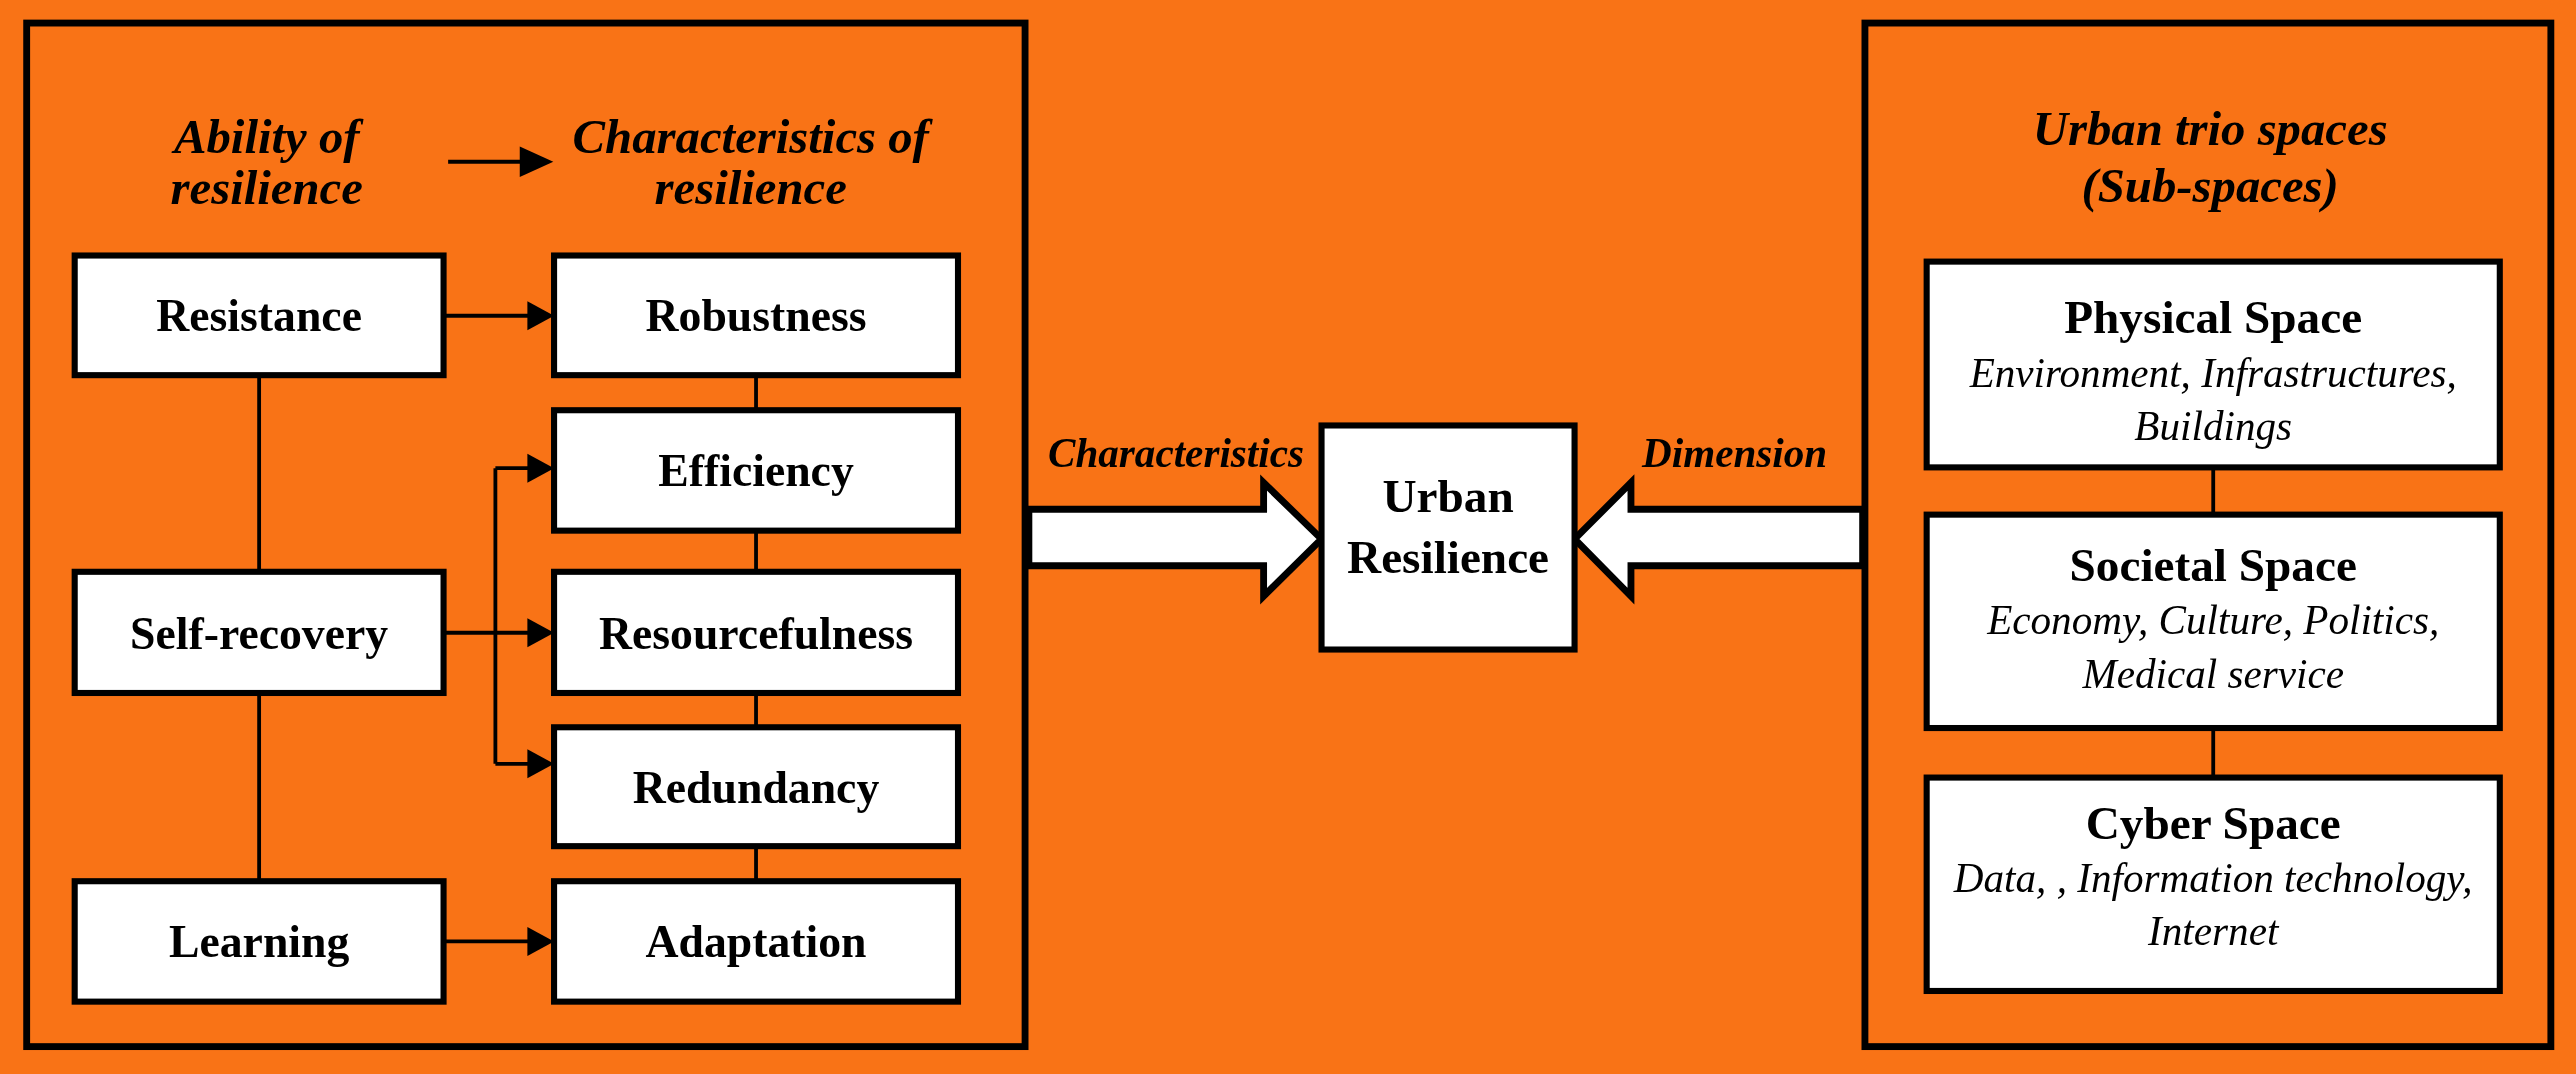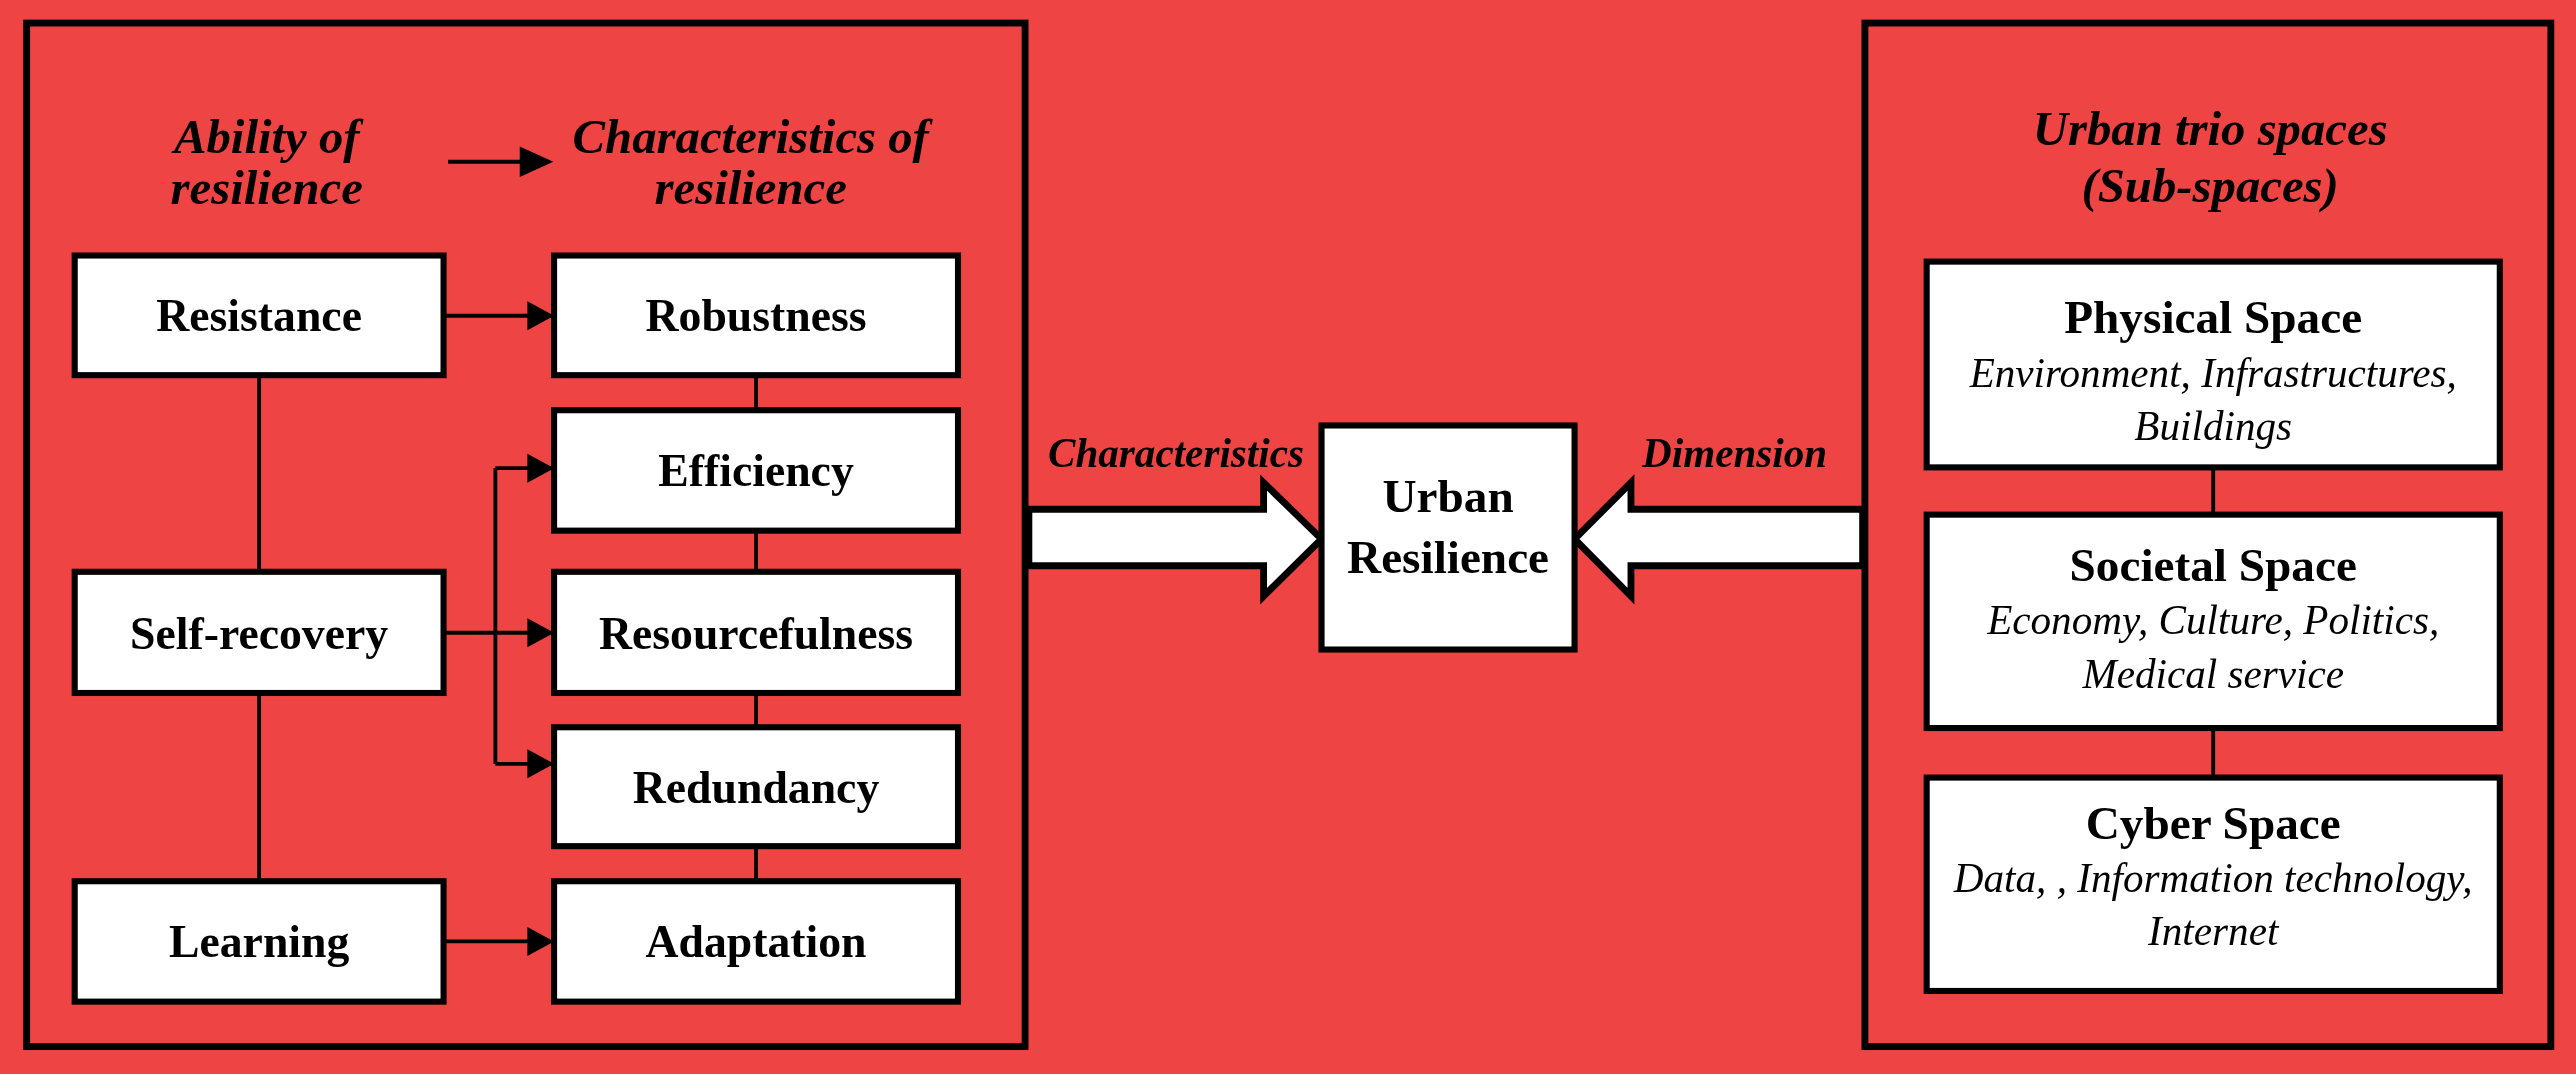--- a/index.html
+++ b/index.html
@@ -3,21 +3,21 @@
 <meta charset="utf-8">
 <style>
   html, body {
     margin: 0;
     padding: 0;
     background: #ffffff;
   }
   .stage {
     width: 2576px;
     height: 1075px;
-    background: #ef4444;
+    background: #f97316;
   }
   svg { display: block; }
   text {
     font-family: "Liberation Serif", "DejaVu Serif", serif;
     fill: #000000;
   }
   .hdr   { font-size: 64px; font-weight: bold; font-style: italic; text-anchor: middle; }
   .boxlbl{ font-size: 60px; font-weight: bold; text-anchor: middle; }
   .core  { font-size: 62px; font-weight: bold; text-anchor: middle; }
   .flowlbl { font-size: 54px; font-weight: bold; font-style: italic; text-anchor: middle; }

